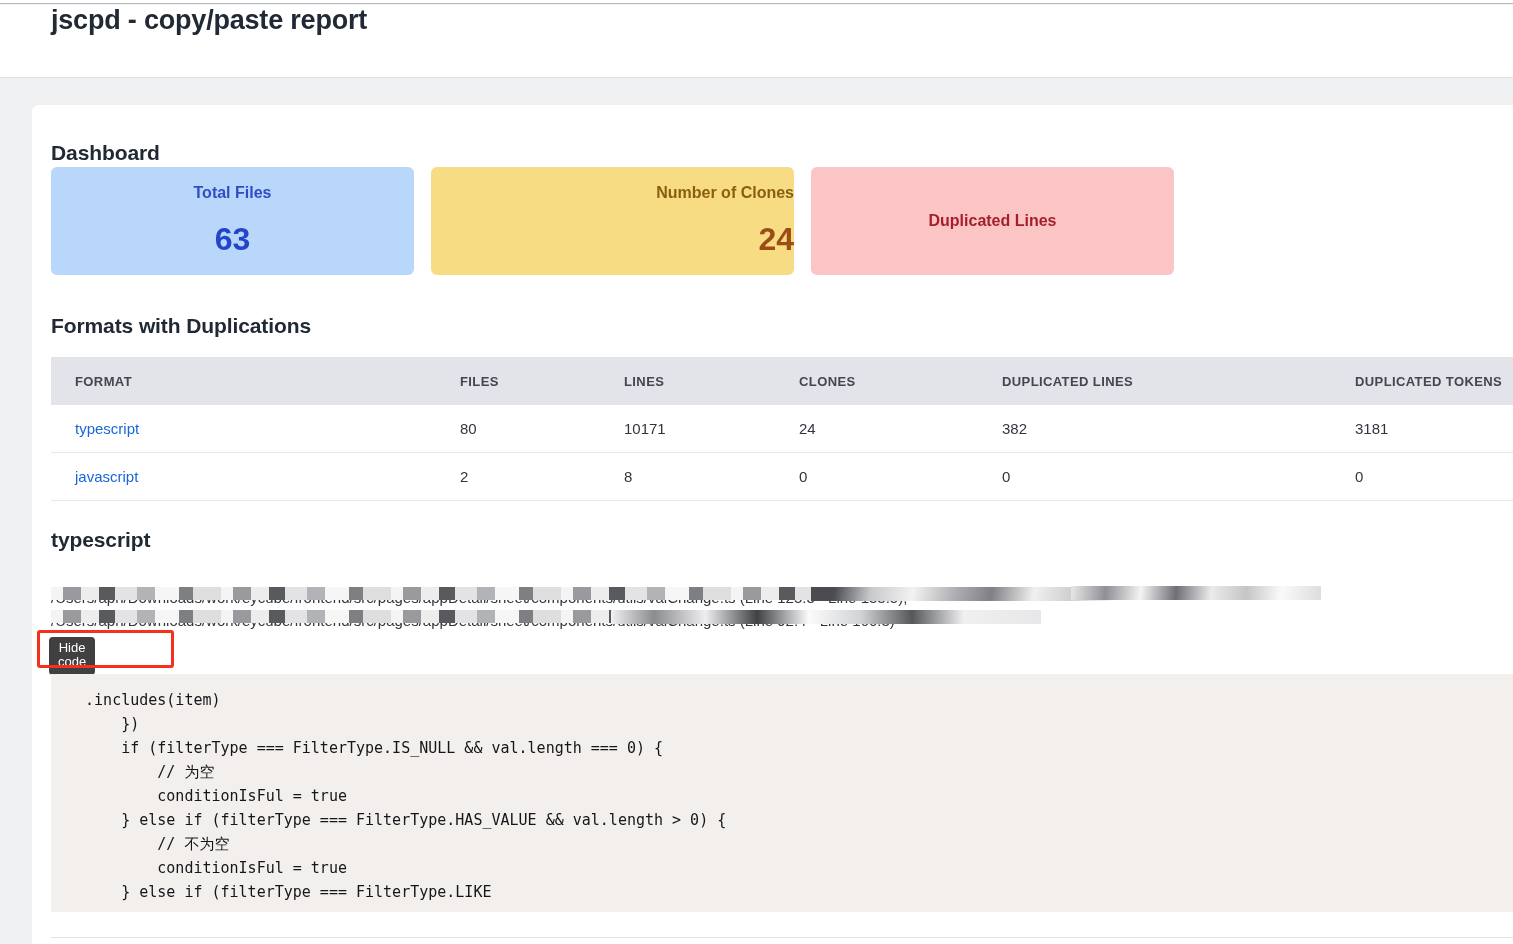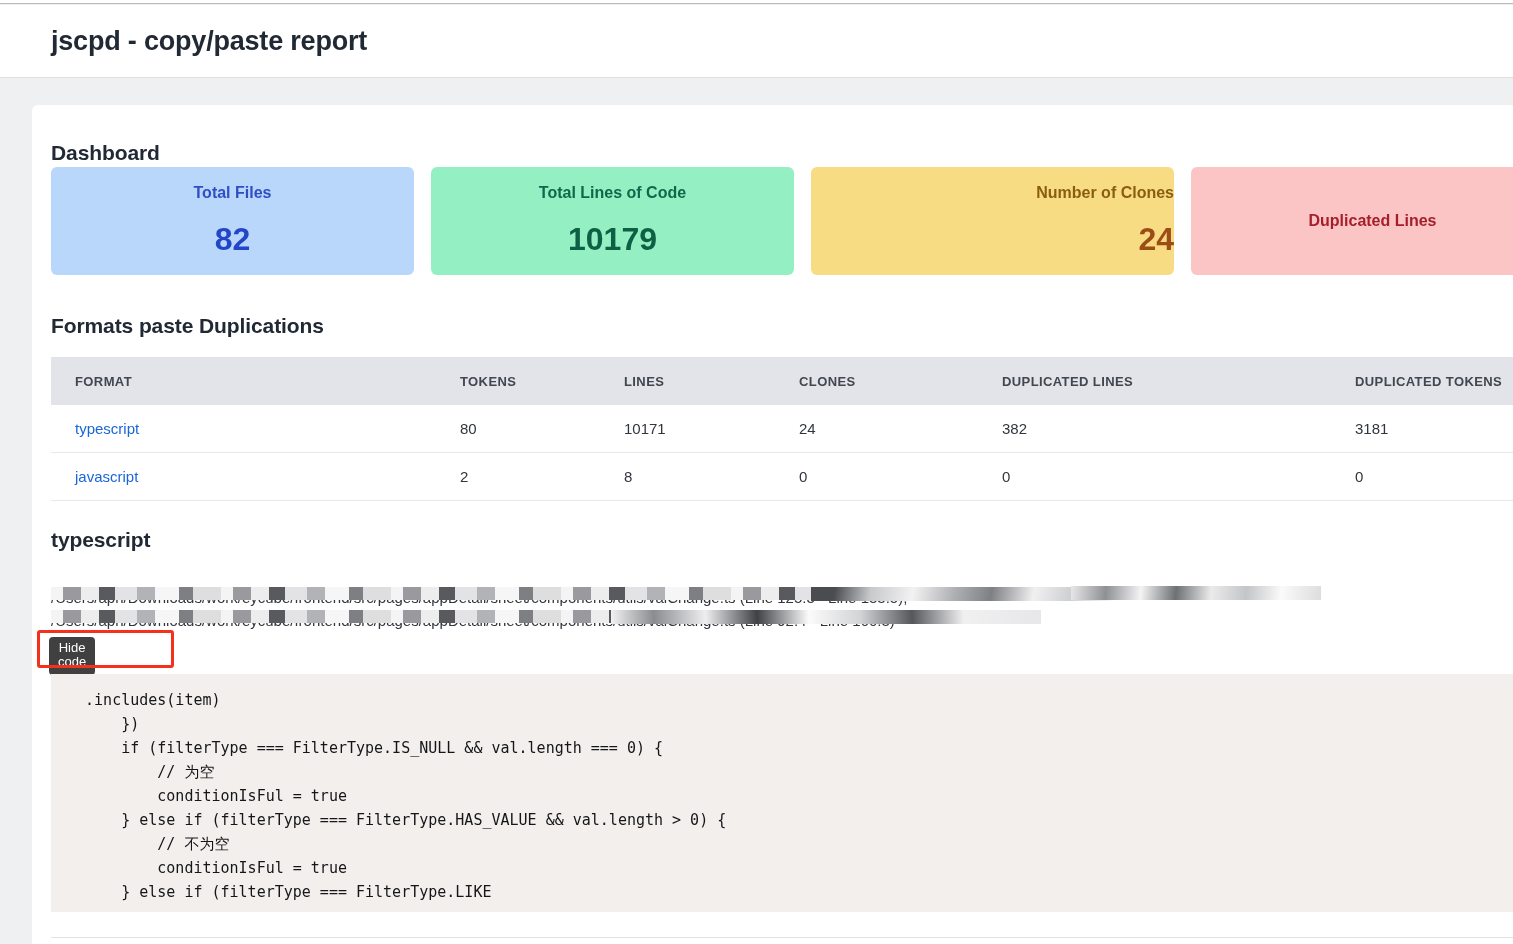--- a/index.html
+++ b/index.html
@@ -30,21 +30,20 @@
 
   
   .header {
     position: absolute;
     top: 5px; left: 0;
     width: 1513px;
     height: 73px;
     background: #ffffff;
     border-bottom: 1px solid #dfe1e4;
     display: flex;
-    align-items: center;
   }
   .header-title {
     margin-left: 51px;
     font-size: 27px;
     font-weight: bold;
     color: #212935;
     letter-spacing: -0.2px;
     white-space: nowrap;
   }
 
@@ -314,42 +313,38 @@
     <div class="header-title">jscpd - copy/paste report</div>
   </div>
 
   <div class="main-card">
 
     <div class="section-title dashboard-title">Dashboard</div>
 
     <div class="cards-row">
       <div class="stat-card card-blue">
         <div class="stat-label">Total Files</div>
-        <div class="stat-value">82</div>
-      </div>
-      <div class="stat-card card-green">
-        <div class="stat-label">Total Lines of Code</div>
-        <div class="stat-value">10179</div>
+        <div class="stat-value">63</div>
       </div>
       <div class="stat-card card-yellow">
         <div class="stat-label">Number of Clones</div>
         <div class="stat-value">24</div>
       </div>
       <div class="stat-card card-pink">
         <div class="stat-label">Duplicated Lines</div>
       </div>
     </div>
 
-    <div class="section-title formats-title">Formats paste Duplications</div>
+    <div class="section-title formats-title">Formats with Duplications</div>
 
     <table class="formats-table">
       <thead>
         <tr>
           <th class="col-format">FORMAT</th>
-          <th class="col-files">TOKENS</th>
+          <th class="col-files">FILES</th>
           <th class="col-lines">LINES</th>
           <th class="col-clones">CLONES</th>
           <th class="col-dlines">DUPLICATED LINES</th>
           <th class="col-dtok">DUPLICATED TOKENS</th>
         </tr>
       </thead>
       <tbody>
         <tr>
           <td><a class="format-link" href="#">typescript</a></td>
           <td>80</td>

